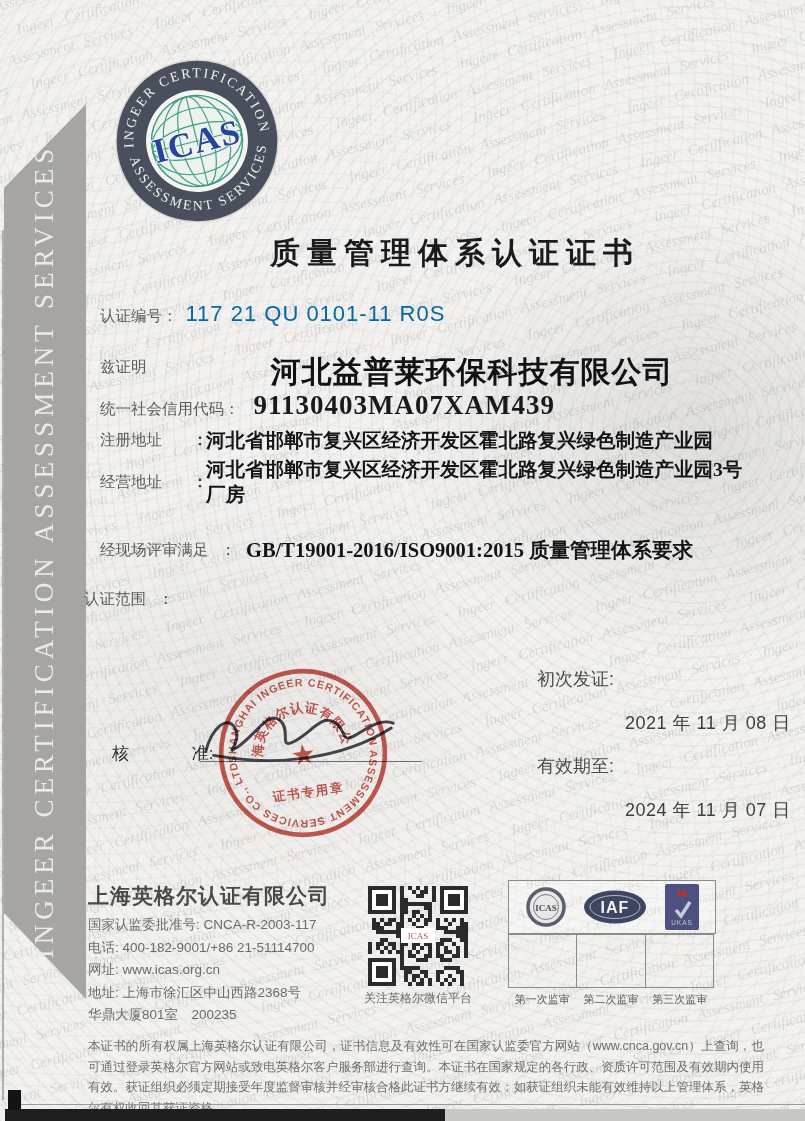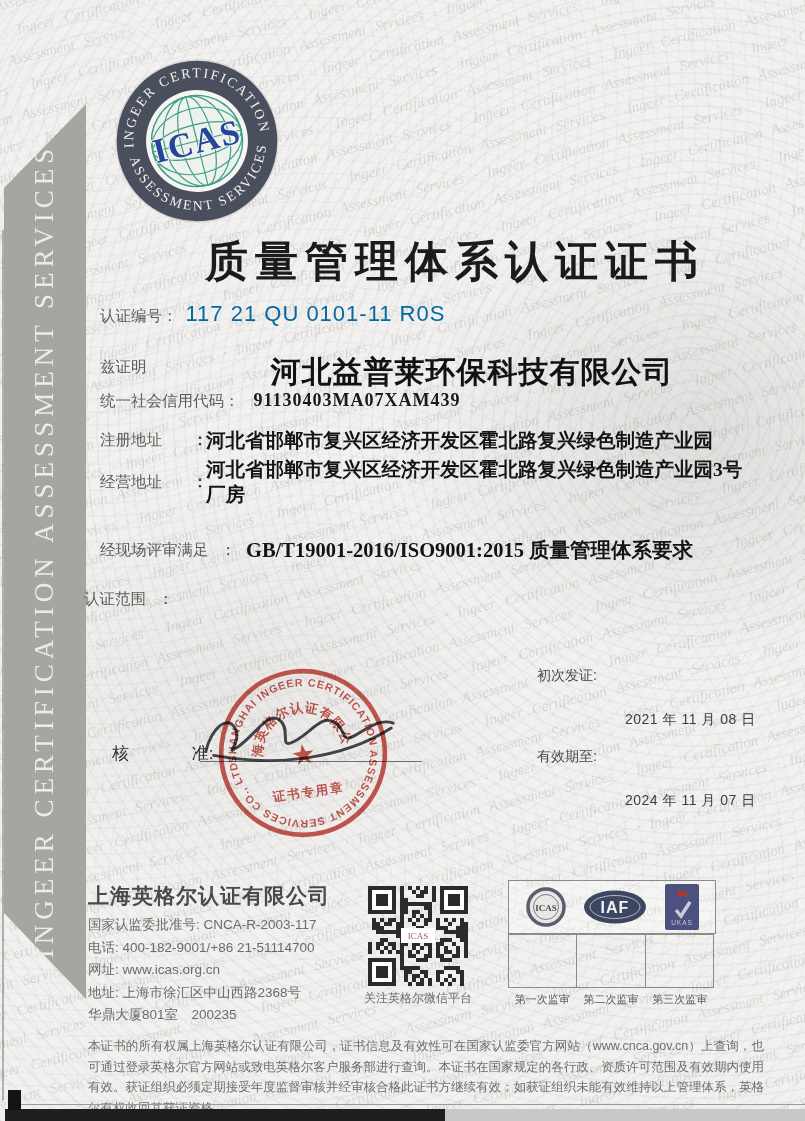--- a/index.html
+++ b/index.html
@@ -37,50 +37,50 @@
     transform:rotate(-90deg);
     font-family:"Liberation Serif",serif;font-size:27px;letter-spacing:5px;
     color:#ecebe7;text-align:center;line-height:40px;white-space:nowrap;
   }
   .page-edge{position:absolute;left:2px;top:230px;width:2px;height:870px;background:rgba(60,60,58,0.35);}
   
   .logo{position:absolute;left:106px;top:50px;width:182px;height:182px;transform:rotate(-6deg);}
   
   .title{
     position:absolute;left:150px;top:233px;width:610px;text-align:center;
-    font-size:43px;font-weight:bold;letter-spacing:7px;color:#1b1b1b;
+    font-size:30px;font-weight:bold;letter-spacing:7px;color:#1b1b1b;
   }
   .lbl{color:#5b5b59;font-size:15.5px;}
   .row-certno{position:absolute;left:100px;top:301px;font-size:16px;}
   .row-certno .val{color:#0369a1;font-size:22px;letter-spacing:1px;margin-left:8px;}
   .row-certify{position:absolute;left:100px;top:340px;width:660px;}
   .row-certify .lbl{position:absolute;left:0;top:17px;}
   .company{
     position:absolute;left:102px;top:0;width:540px;text-align:center;
     font-family:"Liberation Serif",serif;font-weight:bold;font-size:30px;color:#121212;letter-spacing:1px;margin-top:12px;
   }
   .row-credit{position:absolute;left:100px;top:390px;}
-  .row-credit .val{font-family:"Liberation Serif",serif;font-weight:bold;font-size:18px;color:#1a1a1a;margin-left:14px;letter-spacing:1px;}
+  .row-credit .val{font-family:"Liberation Serif",serif;font-weight:bold;font-size:27px;color:#1a1a1a;margin-left:14px;letter-spacing:1px;}
   .addr-grid{
     position:absolute;left:100px;top:428px;width:648px;
     display:grid;grid-template-columns:92px 14px 1fr;row-gap:4px;
   }
   .addr-grid .lbl{align-self:center;}
   .addr-grid .colon{align-self:center;color:#3a3a38;font-weight:bold;}
   .addr-val{
     font-family:"Liberation Serif",serif;font-weight:bold;font-size:19.5px;
     color:#141414;line-height:25px;
   }
   .row-audit{position:absolute;left:100px;top:536px;display:flex;align-items:center;}
   .row-audit .colon{margin:0 10px 0 12px;color:#3a3a38;}
   .row-audit .val{font-family:"Liberation Serif",serif;font-weight:bold;font-size:20.5px;color:#141414;}
   .row-scope{position:absolute;left:84px;top:589px;display:flex;align-items:center;}
   .row-scope .colon{margin:0 6px 0 12px;color:#3a3a38;}
   .row-scope .val{font-family:"Liberation Serif",serif;font-weight:bold;font-size:20.5px;color:#141414;}
-  .dates{position:absolute;left:537px;top:667px;font-size:14px;color:#3e3e3c;}
+  .dates{position:absolute;left:537px;top:667px;font-size:18px;color:#3e3e3c;}
   .dates .drow{display:flex;margin-bottom:19px;}
   .dates .dlbl{width:88px;color:#4a4a48;}
   .dates .dval{letter-spacing:0.5px;margin-top:44px;}
   .approve{position:absolute;left:112px;top:742px;font-size:17px;color:#2e2e2c;}
   .approve .k2{margin-left:58px;}
   .sig-line{position:absolute;left:200px;top:761px;width:222px;height:1px;background:#6e6e6c;}
   .signature{position:absolute;left:196px;top:690px;width:205px;height:82px;}
   .stamp{position:absolute;left:210px;top:660px;width:186px;height:186px;mix-blend-mode:multiply;}
   
   .org-name{position:absolute;left:88px;top:882px;font-size:21px;font-weight:bold;color:#49494­7;color:#494947;letter-spacing:1px;}

